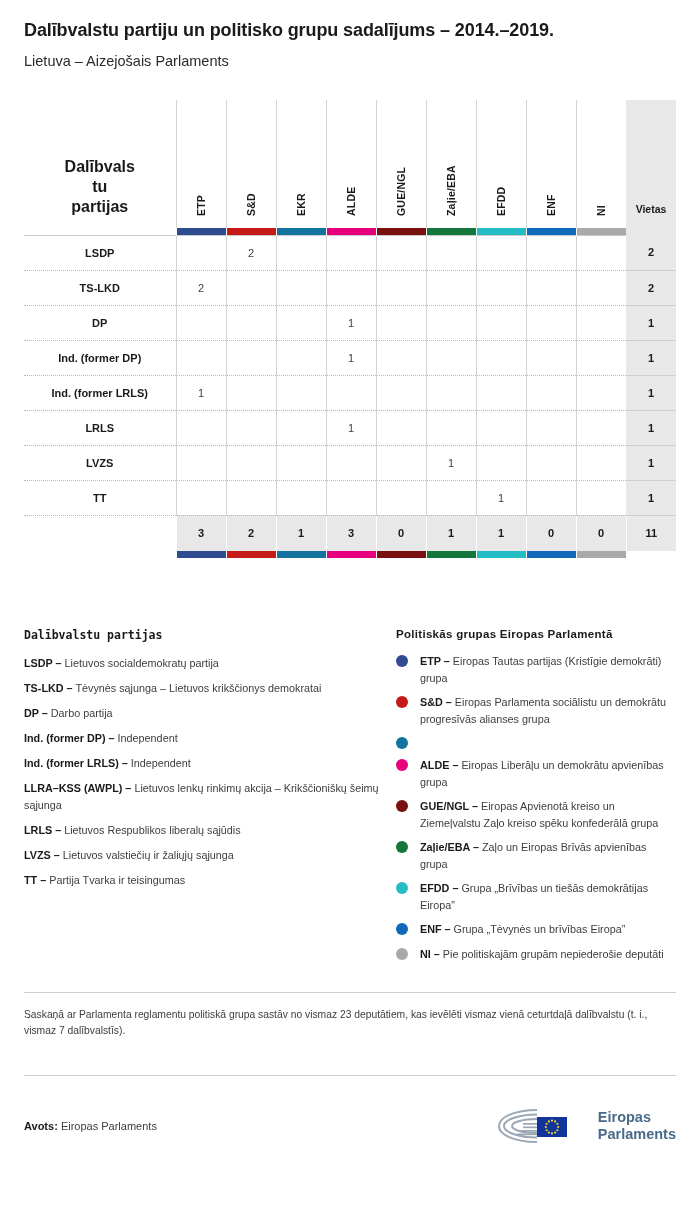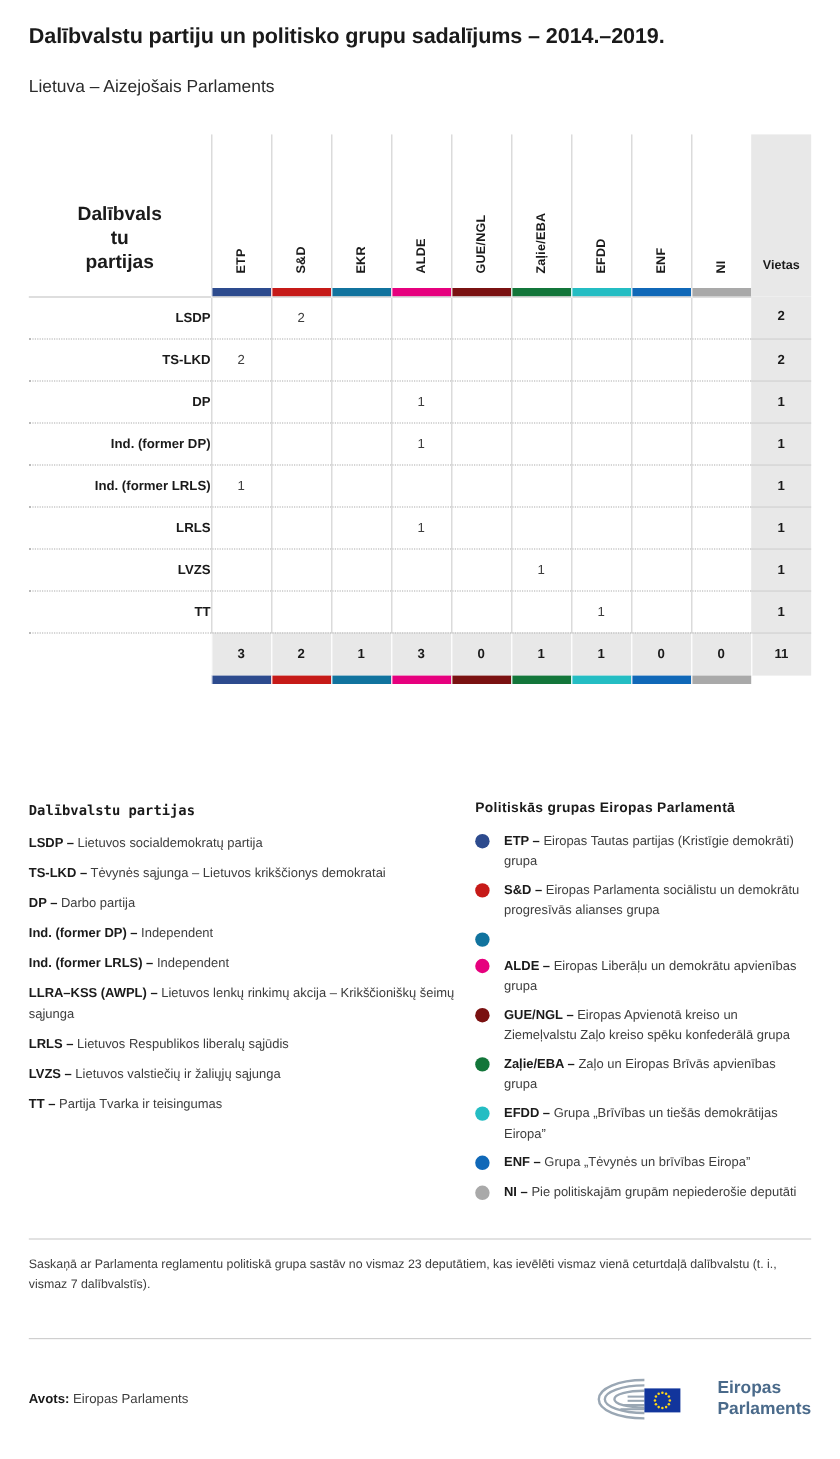--- a/index.html
+++ b/index.html
@@ -21,21 +21,21 @@
     font-size: 18px;
     font-weight: bold;
     color: #1a1a1a;
     letter-spacing: -0.1px;
     padding-top: 20px;
   }
   .subtitle {
     font-size: 14.5px;
     font-weight: normal;
     color: #2b2b2b;
-    margin-top: 24px;
+    margin-top: 12px;
   }
 
   
   .table-wrap { margin-top: 31px; }
   table.matrix {
     border-collapse: collapse;
     width: 652px;
     table-layout: fixed;
   }
   table.matrix col.c-party { width: 152px; }
@@ -97,21 +97,21 @@
   tr.drow td {
     height: 35px;
     font-size: 11px;
     color: #3d3d3d;
     text-align: center;
     border-left: 1px solid #d3d3d3;
     border-bottom: 1px dotted #b9b9b9;
     padding: 0;
   }
   tr.drow td.pname {
-    text-align: right;
+    text-align: center;
     font-size: 11px;
     font-weight: bold;
     color: #1a1a1a;
     border-left: none;
     border-bottom: 1px dotted #b9b9b9;
     padding-left: 0;
   }
   tr.drow td.seats {
     background: #e8e8e8;
     font-weight: bold;
@@ -134,21 +134,21 @@
     padding: 0;
   }
   tr.trow td.pname { background: #ffffff; border-left: none; }
   tr.trow td.seats { border-left: 1px solid #ffffff; }
 
   tr.bar-row-bottom td { padding: 0; height: 7px; border: none; }
   tr.bar-row-bottom td.swatch { border-left: 1px solid #ffffff; }
 
   
   .legends {
-    margin-top: 98px;
+    margin-top: 70px;
     display: flex;
     gap: 0;
   }
   .legend-left  { width: 372px; }
   .legend-right { width: 280px; }
 
   .legend-title {
     font-size: 11.5px;
     font-weight: bold;
     color: #1a1a1a;

